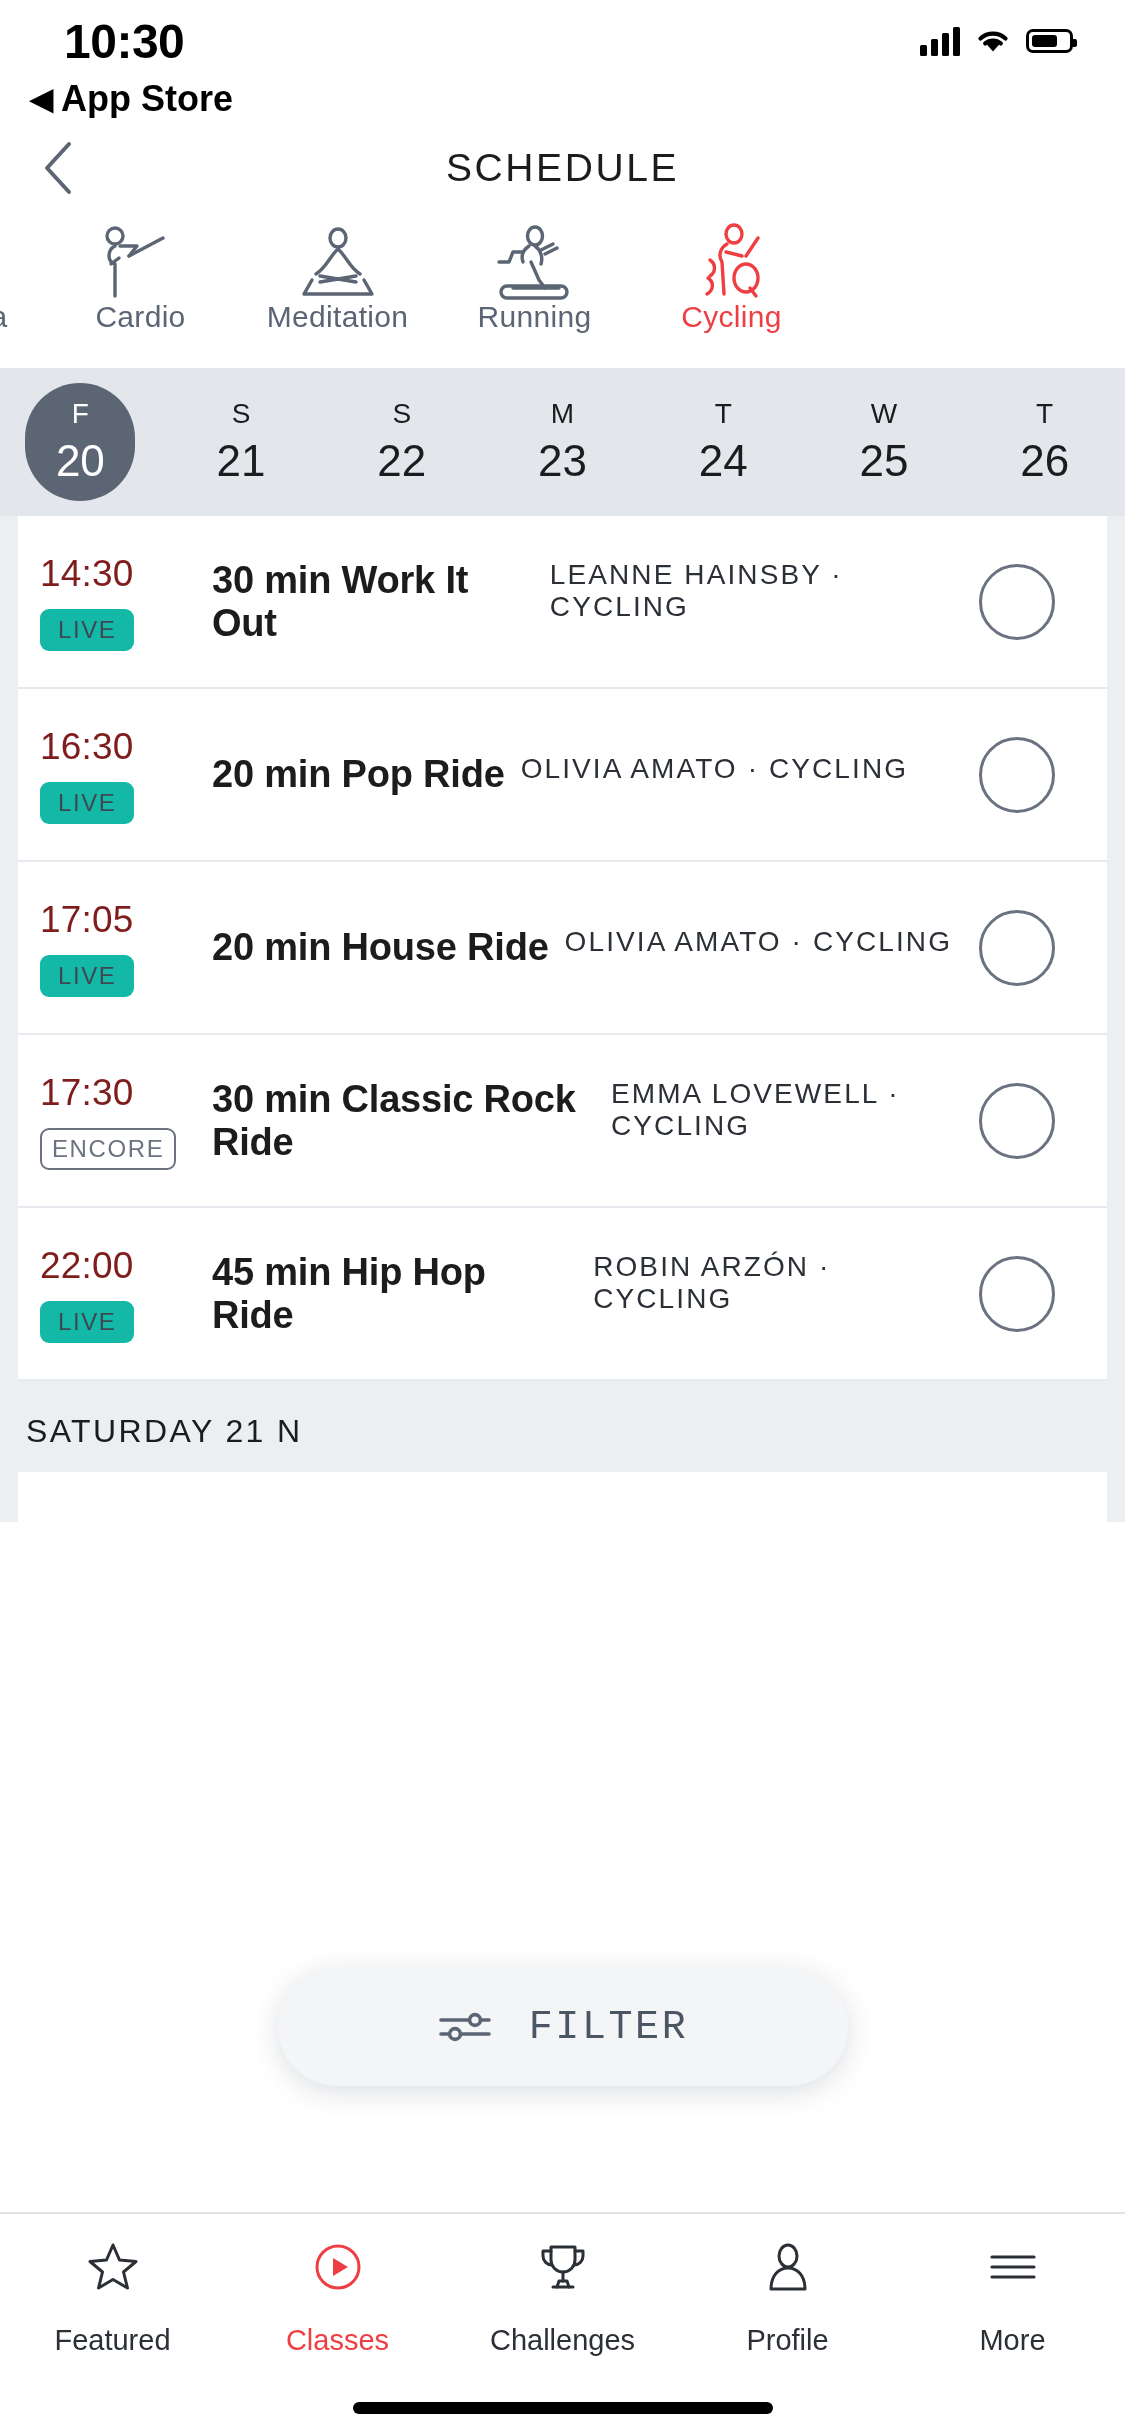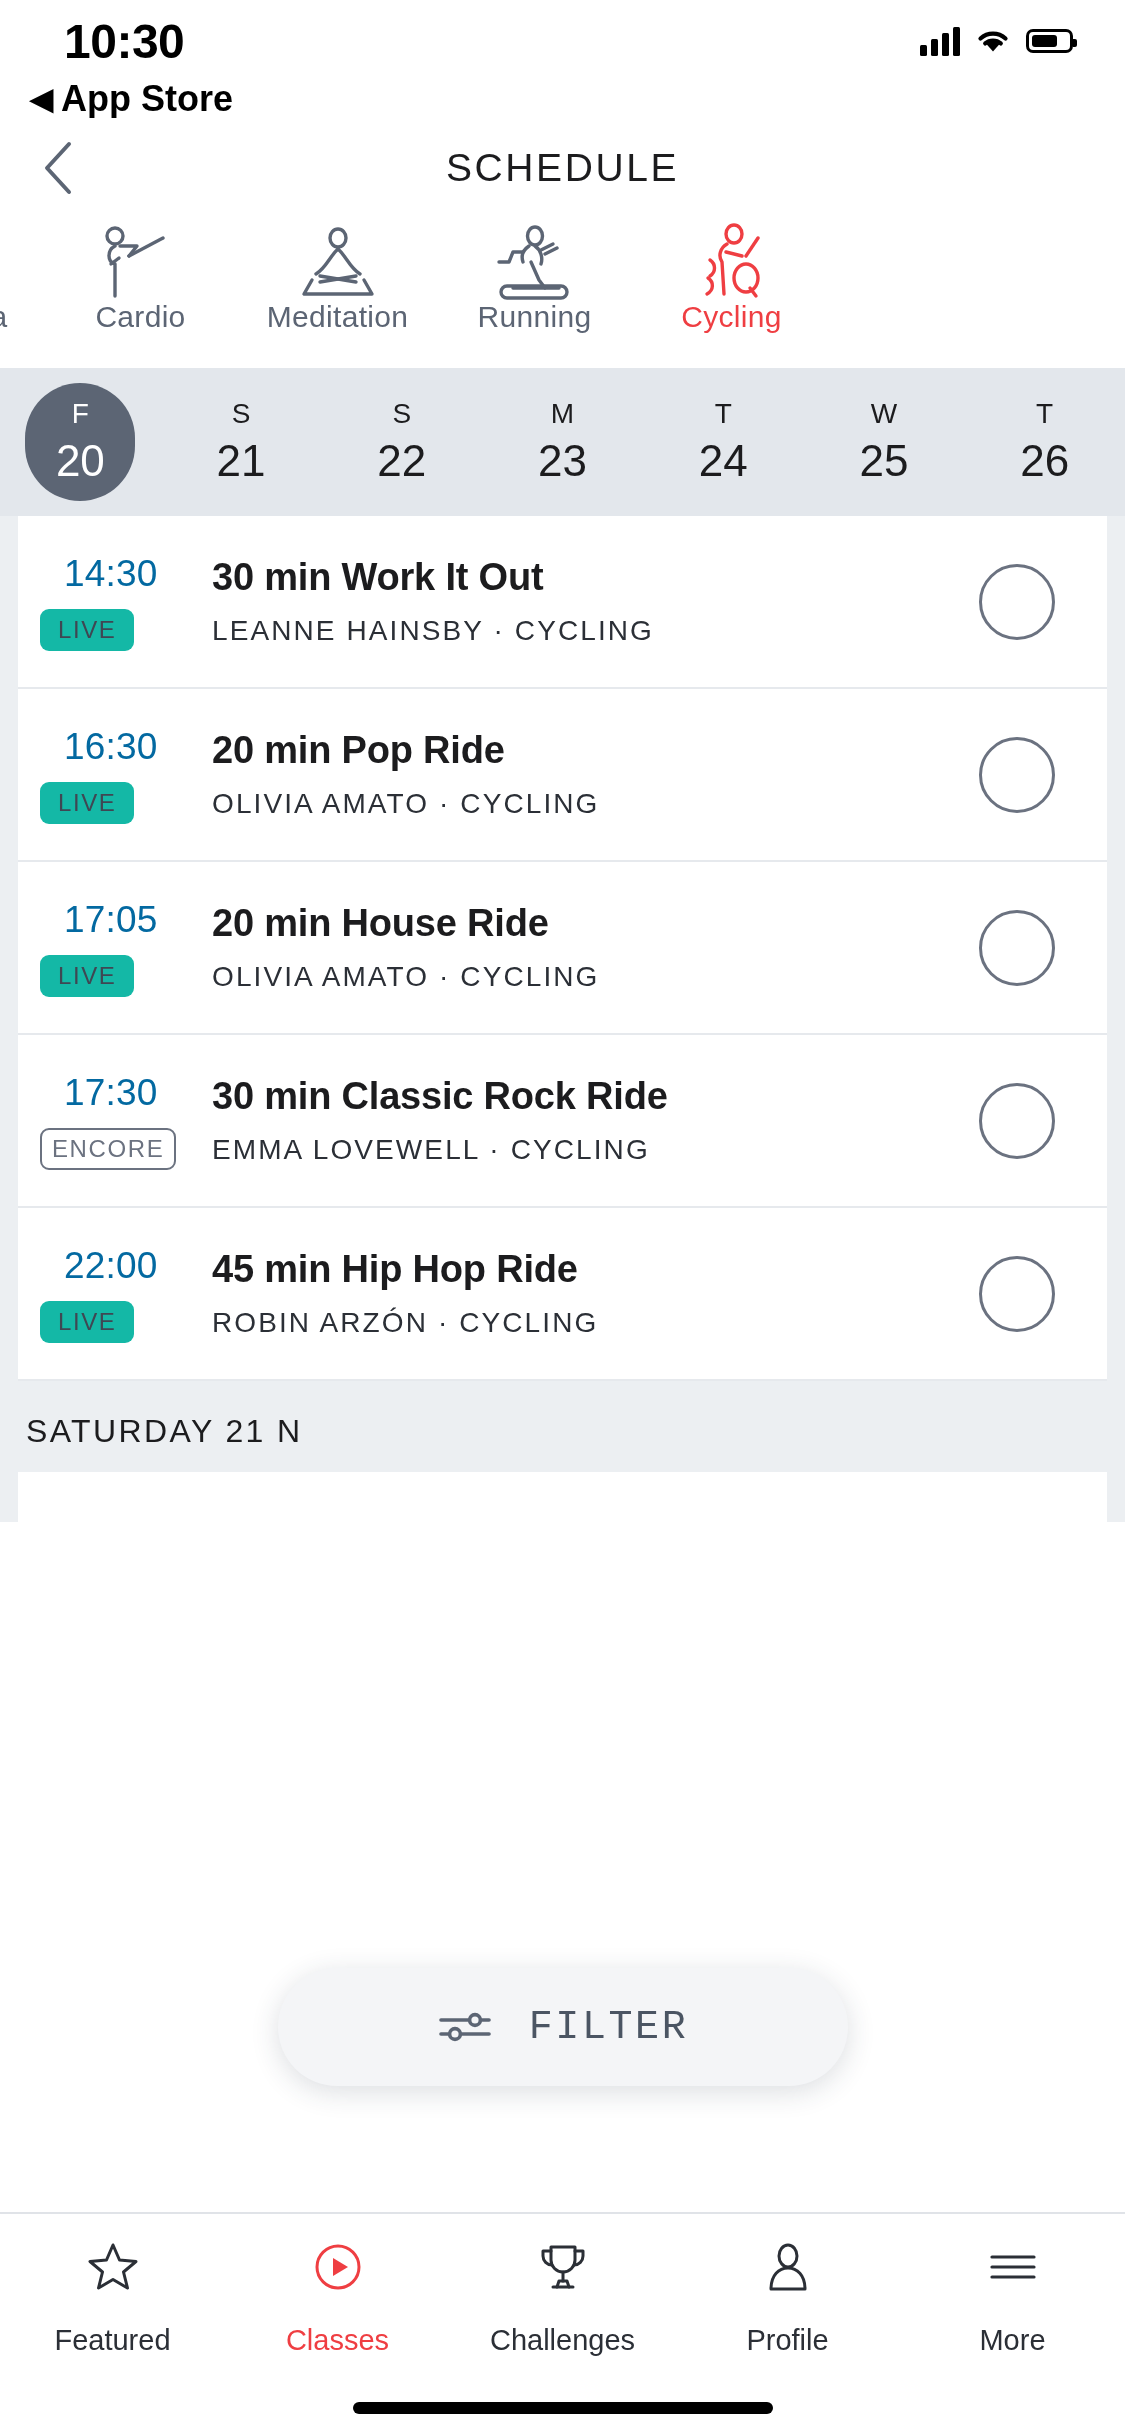--- a/index.html
+++ b/index.html
@@ -101,29 +101,29 @@
     background:#fff; margin:0 18px;
     border-bottom:2px solid #e6e9ed;
     height:173px;
     display:flex; align-items:center;
     padding:0 0 0 22px;
   }
   .card:last-of-type { border-bottom:none; }
   .c-time {
     width:155px; display:flex; flex-direction:column; align-items:flex-start; gap:14px;
   }
-  .c-time .t { font-size:37px; color:#0369a1; letter-spacing:.2px;margin-left:24px; }
+  .c-time .t { font-size:37px; color:#7f1d1d; letter-spacing:.2px; }
   .badge {
     font-size:24px; letter-spacing:1.6px;
     padding:9px 18px; border-radius:9px;
     display:inline-block; line-height:1;
   }
   .badge.live { background:#14b8a6; color:#3f4753; }
   .badge.encore { background:transparent; color:#6b7280; border:2px solid #6b7280; padding:7px 10px; }
-  .c-mid { flex:1; display:flex; flex-direction:column; gap:16px; padding-left:17px; }
+  .c-mid { flex:1; display:flex; flex-direction:row; gap:16px; padding-left:17px; }
   .c-title { font-size:38px; color:#1c1c1e; font-weight:700; letter-spacing:-.2px; }
   .c-sub { font-size:28px; color:#2b2f36; letter-spacing:2.1px; }
   .c-circle {
     width:76px; height:76px; border-radius:50%;
     border:3px solid #6b7280; margin-right:52px; flex:0 0 auto;
   }
 
   
   .day-head {
     background:#eceff2; padding:32px 26px 22px 26px;

